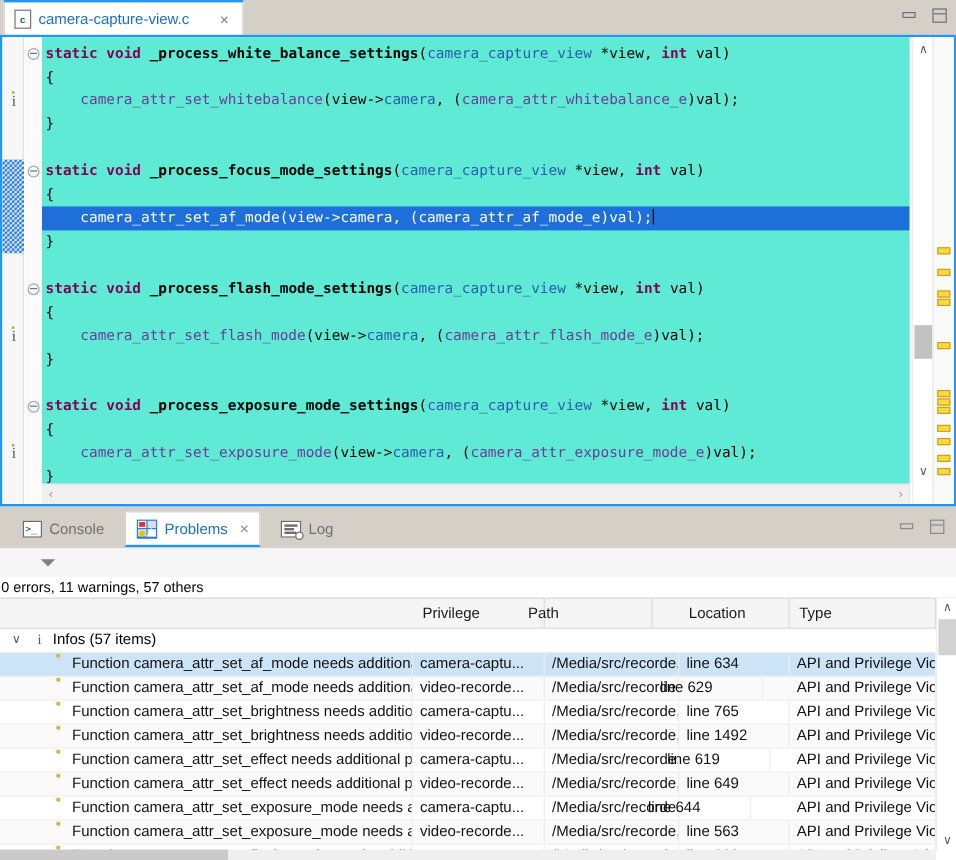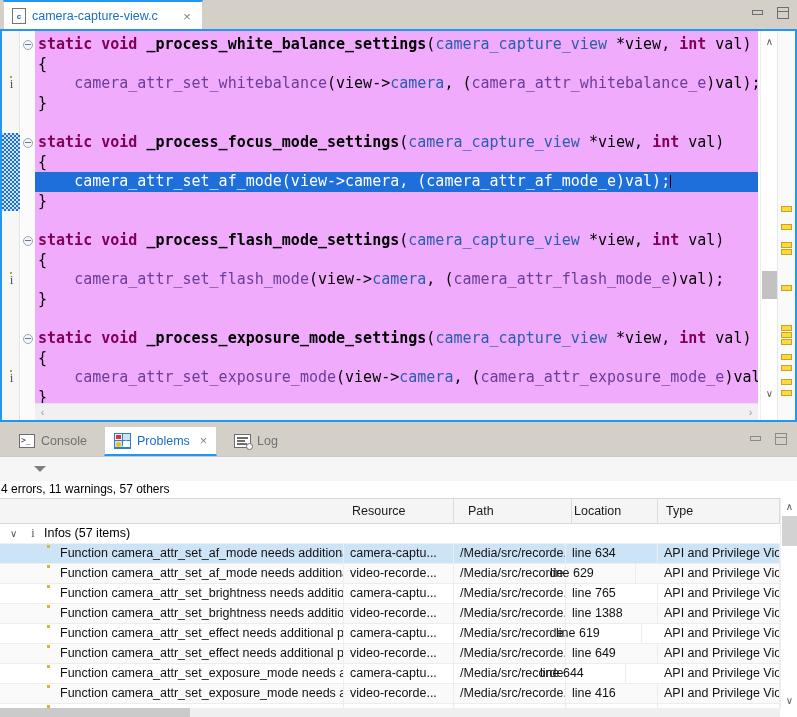--- a/index.html
+++ b/index.html
@@ -55,23 +55,23 @@
   .gutter{
     position:absolute;left:0;top:0;width:18px;height:100%;
     background:#f7f7f7;border-right:1px solid #e2e2e2;box-sizing:border-box;
   }
   .fold-col{
     position:absolute;left:19px;top:0;width:14px;height:100%;
     background:#fbfbfb;
   }
   .code-area{
     position:absolute;left:33px;top:0;right:37px;top:0;height:100%;
-    overflow:hidden;background:#f0abfc;
+    overflow:hidden;background:#5eead4;
     font-family:"DejaVu Sans Mono","Liberation Mono",monospace;
-    font-size:15px;line-height:19.6px;white-space:pre;
+    font-size:12px;line-height:19.6px;white-space:pre;
   }
   .code-line{height:19.6px;padding-left:3px;}
   .code-line.sel{background:#1e6fd9;color:#fff;}
   .code-line.sel .kw,.code-line.sel .ty,.code-line.sel .fn,
   .code-line.sel .id,.code-line.sel .pl{color:#fff;}
   .kw{color:#7f0055;font-weight:bold;}
   .fn{color:#000;font-weight:bold;}
   .ty{color:#2a5db0;}
   .id{color:#6a3d9a;}
   .pl{color:#000;}
@@ -366,25 +366,25 @@
           </div>
           <span>Log</span>
         </div>
       </div>
 
     <div class="panel-body">
       <div class="panel-toolbar">
         <div class="menu-arrow"></div>
       </div>
 
-      <div class="summary">4 errors, 11 warnings, 57 others</div>
+      <div class="summary">0 errors, 11 warnings, 57 others</div>
 
       <div class="thead" id="thead">
-          <div class="th" style="left: 344px; width: 110px;">Resource</div>
-          <div class="th" style="left: 460px; width: 112px;">Path</div>
+          <div class="th" style="left: 344px; width: 110px;">Privilege</div>
+          <div class="th" style="left: 432px; width: 112px;">Path</div>
           <div class="th" style="left: 658px; width: 122px;">Type</div>
           <div class="th" style="left: 566px; width: 92px;">Location</div>
         </div>
 
       <div class="tbody" id="tbody">
           <div class="grp-row">
             <span class="twisty">∨</span>
             <span class="grp-icon">i</span>
             <span class="grp-label">Infos (57 items)</span>
           </div>
@@ -410,21 +410,21 @@
             <div class="cell" style="left: 344px; width: 110px;">camera-captu...</div>
             <div class="cell" style="left: 454px; width: 112px;">/Media/src/recorde...</div>
             <div class="cell" style="left: 566px; width: 92px;">line 765</div>
             <div class="cell" style="left: 658px; width: 122px;">API and Privilege Violat</div>
           </div>
           <div class="row alt">
             <span class="row-icon"></span>
             <div class="cell desc" style="left: 0px; width: 344px;">Function camera_attr_set_brightness needs additio</div>
             <div class="cell" style="left: 344px; width: 110px;">video-recorde...</div>
             <div class="cell" style="left: 454px; width: 112px;">/Media/src/recorde...</div>
-            <div class="cell" style="left: 566px; width: 92px;">line 1388</div>
+            <div class="cell" style="left: 566px; width: 92px;">line 1492</div>
             <div class="cell" style="left: 658px; width: 122px;">API and Privilege Violat</div>
           </div>
           <div class="row">
             <span class="row-icon"></span>
             <div class="cell desc" style="left: 0px; width: 344px;">Function camera_attr_set_effect needs additional priv</div>
             <div class="cell" style="left: 344px; width: 110px;">camera-captu...</div>
             <div class="cell" style="left: 454px; width: 112px;">/Media/src/recorde...</div>
             <div class="cell" style="left: 550px; width: 92px;">line 619</div>
             <div class="cell" style="left: 658px; width: 122px;">API and Privilege Violat</div>
           </div>
@@ -442,21 +442,21 @@
             <div class="cell" style="left: 344px; width: 110px;">camera-captu...</div>
             <div class="cell" style="left: 454px; width: 112px;">/Media/src/recorde...</div>
             <div class="cell" style="left: 534px; width: 92px;">line 644</div>
             <div class="cell" style="left: 658px; width: 122px;">API and Privilege Violat</div>
           </div>
           <div class="row alt">
             <span class="row-icon"></span>
             <div class="cell desc" style="left: 0px; width: 344px;">Function camera_attr_set_exposure_mode needs addi</div>
             <div class="cell" style="left: 344px; width: 110px;">video-recorde...</div>
             <div class="cell" style="left: 454px; width: 112px;">/Media/src/recorde...</div>
-            <div class="cell" style="left: 566px; width: 92px;">line 416</div>
+            <div class="cell" style="left: 566px; width: 92px;">line 563</div>
             <div class="cell" style="left: 658px; width: 122px;">API and Privilege Violat</div>
           </div>
           <div class="row">
             <span class="row-icon"></span>
             <div class="cell desc" style="left: 0px; width: 344px;">Function camera_attr_set_flash_mode needs addition:</div>
             <div class="cell" style="left: 344px; width: 110px;">camera-captu</div>
             <div class="cell" style="left: 454px; width: 112px;">/Media/src/recorde</div>
             <div class="cell" style="left: 566px; width: 92px;">line 639</div>
             <div class="cell" style="left: 658px; width: 122px;">API and Privilege Violat</div>
           </div>

